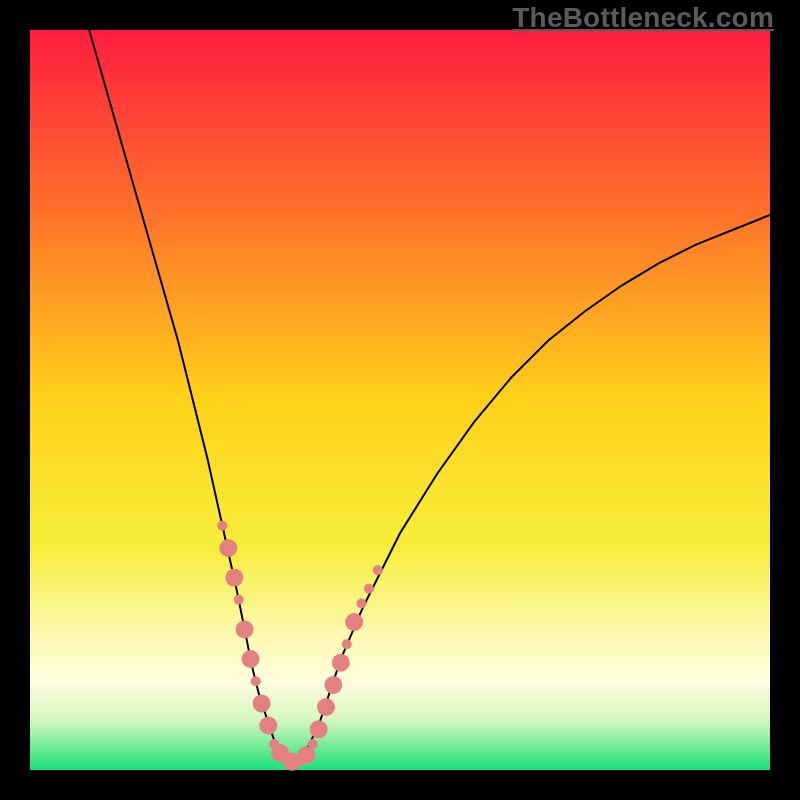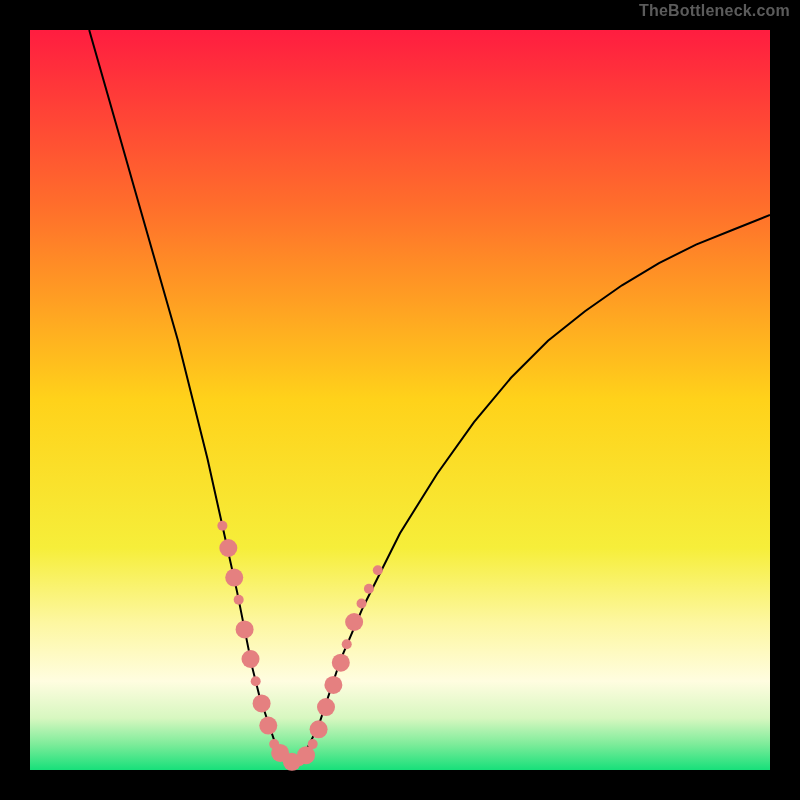--- a/index.html
+++ b/index.html
@@ -15,26 +15,27 @@
     position: absolute;
     left: 0;
     top: 0;
     width: 800px;
     height: 800px;
     background: #000;
   }
   .watermark {
     position: absolute;
     top: 2px;
-    right: 10px;
+    right: 26px;
     color: #5b5b5b;
-    font-size: 16px;
+    font-size: 28px;
     font-weight: 600;
     letter-spacing: 0.2px;
     z-index: 5;
+    text-decoration: underline;
   }
   svg {
     position: absolute;
     left: 0;
     top: 0;
   }
 </style>
 </head>
 <body>
 

